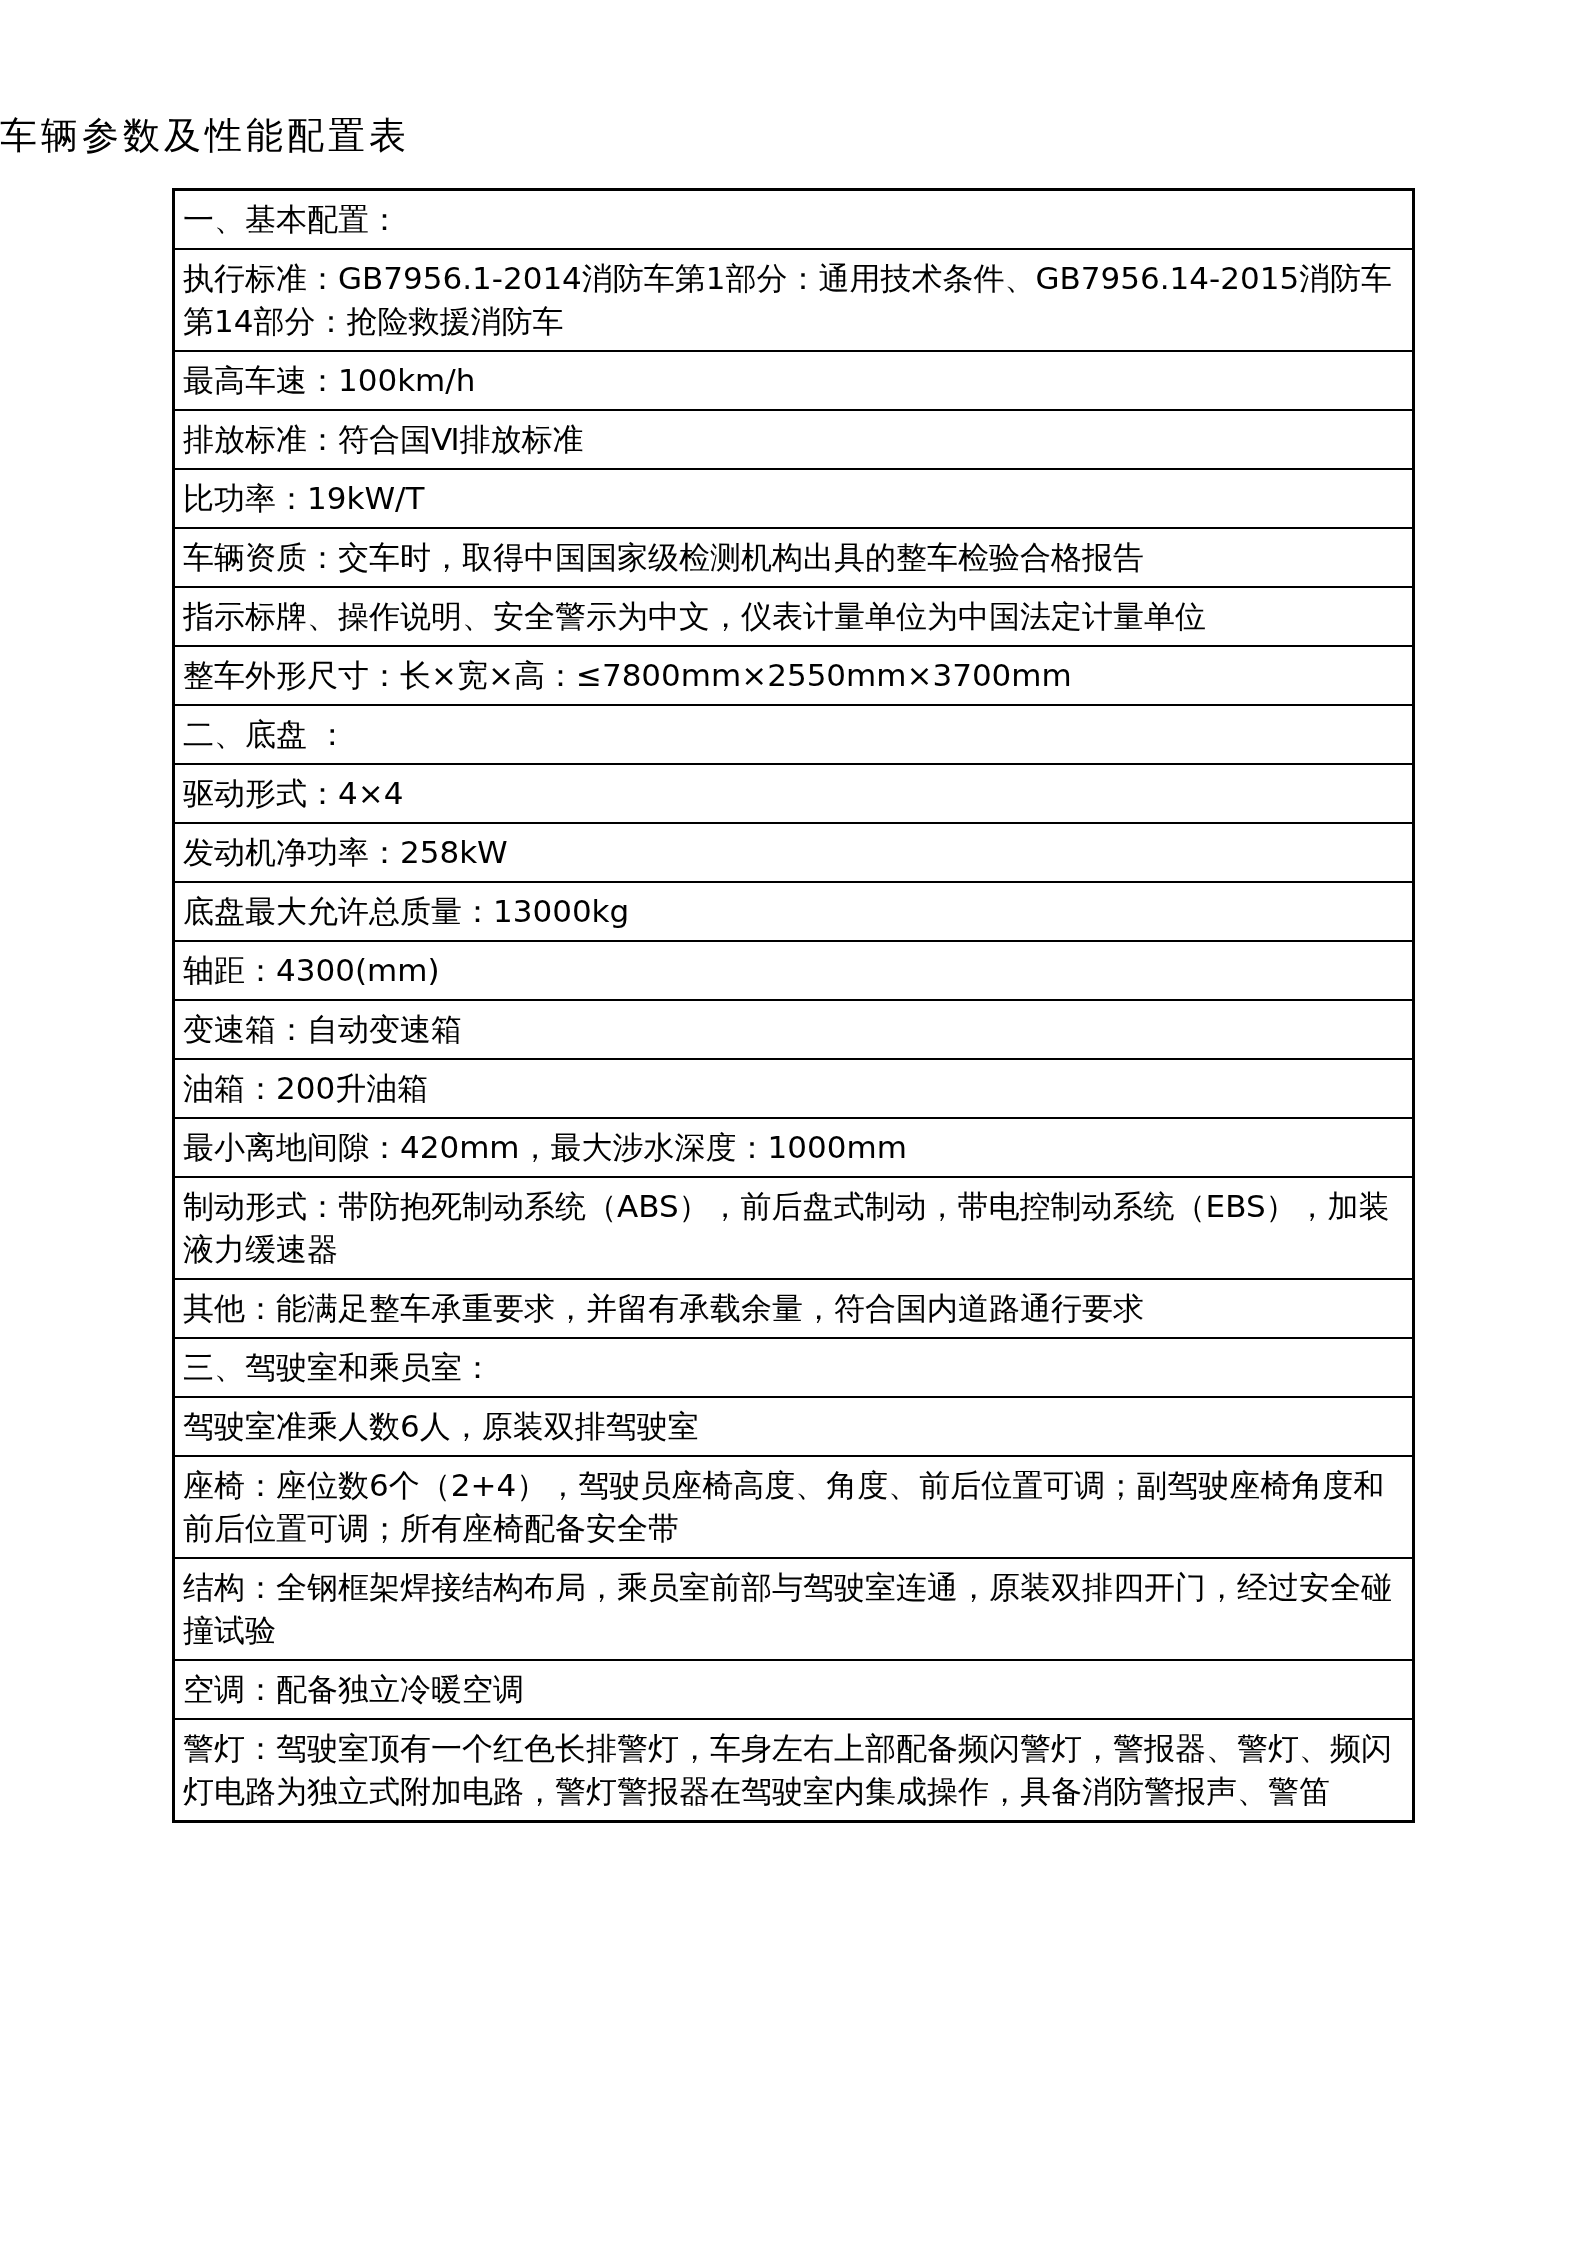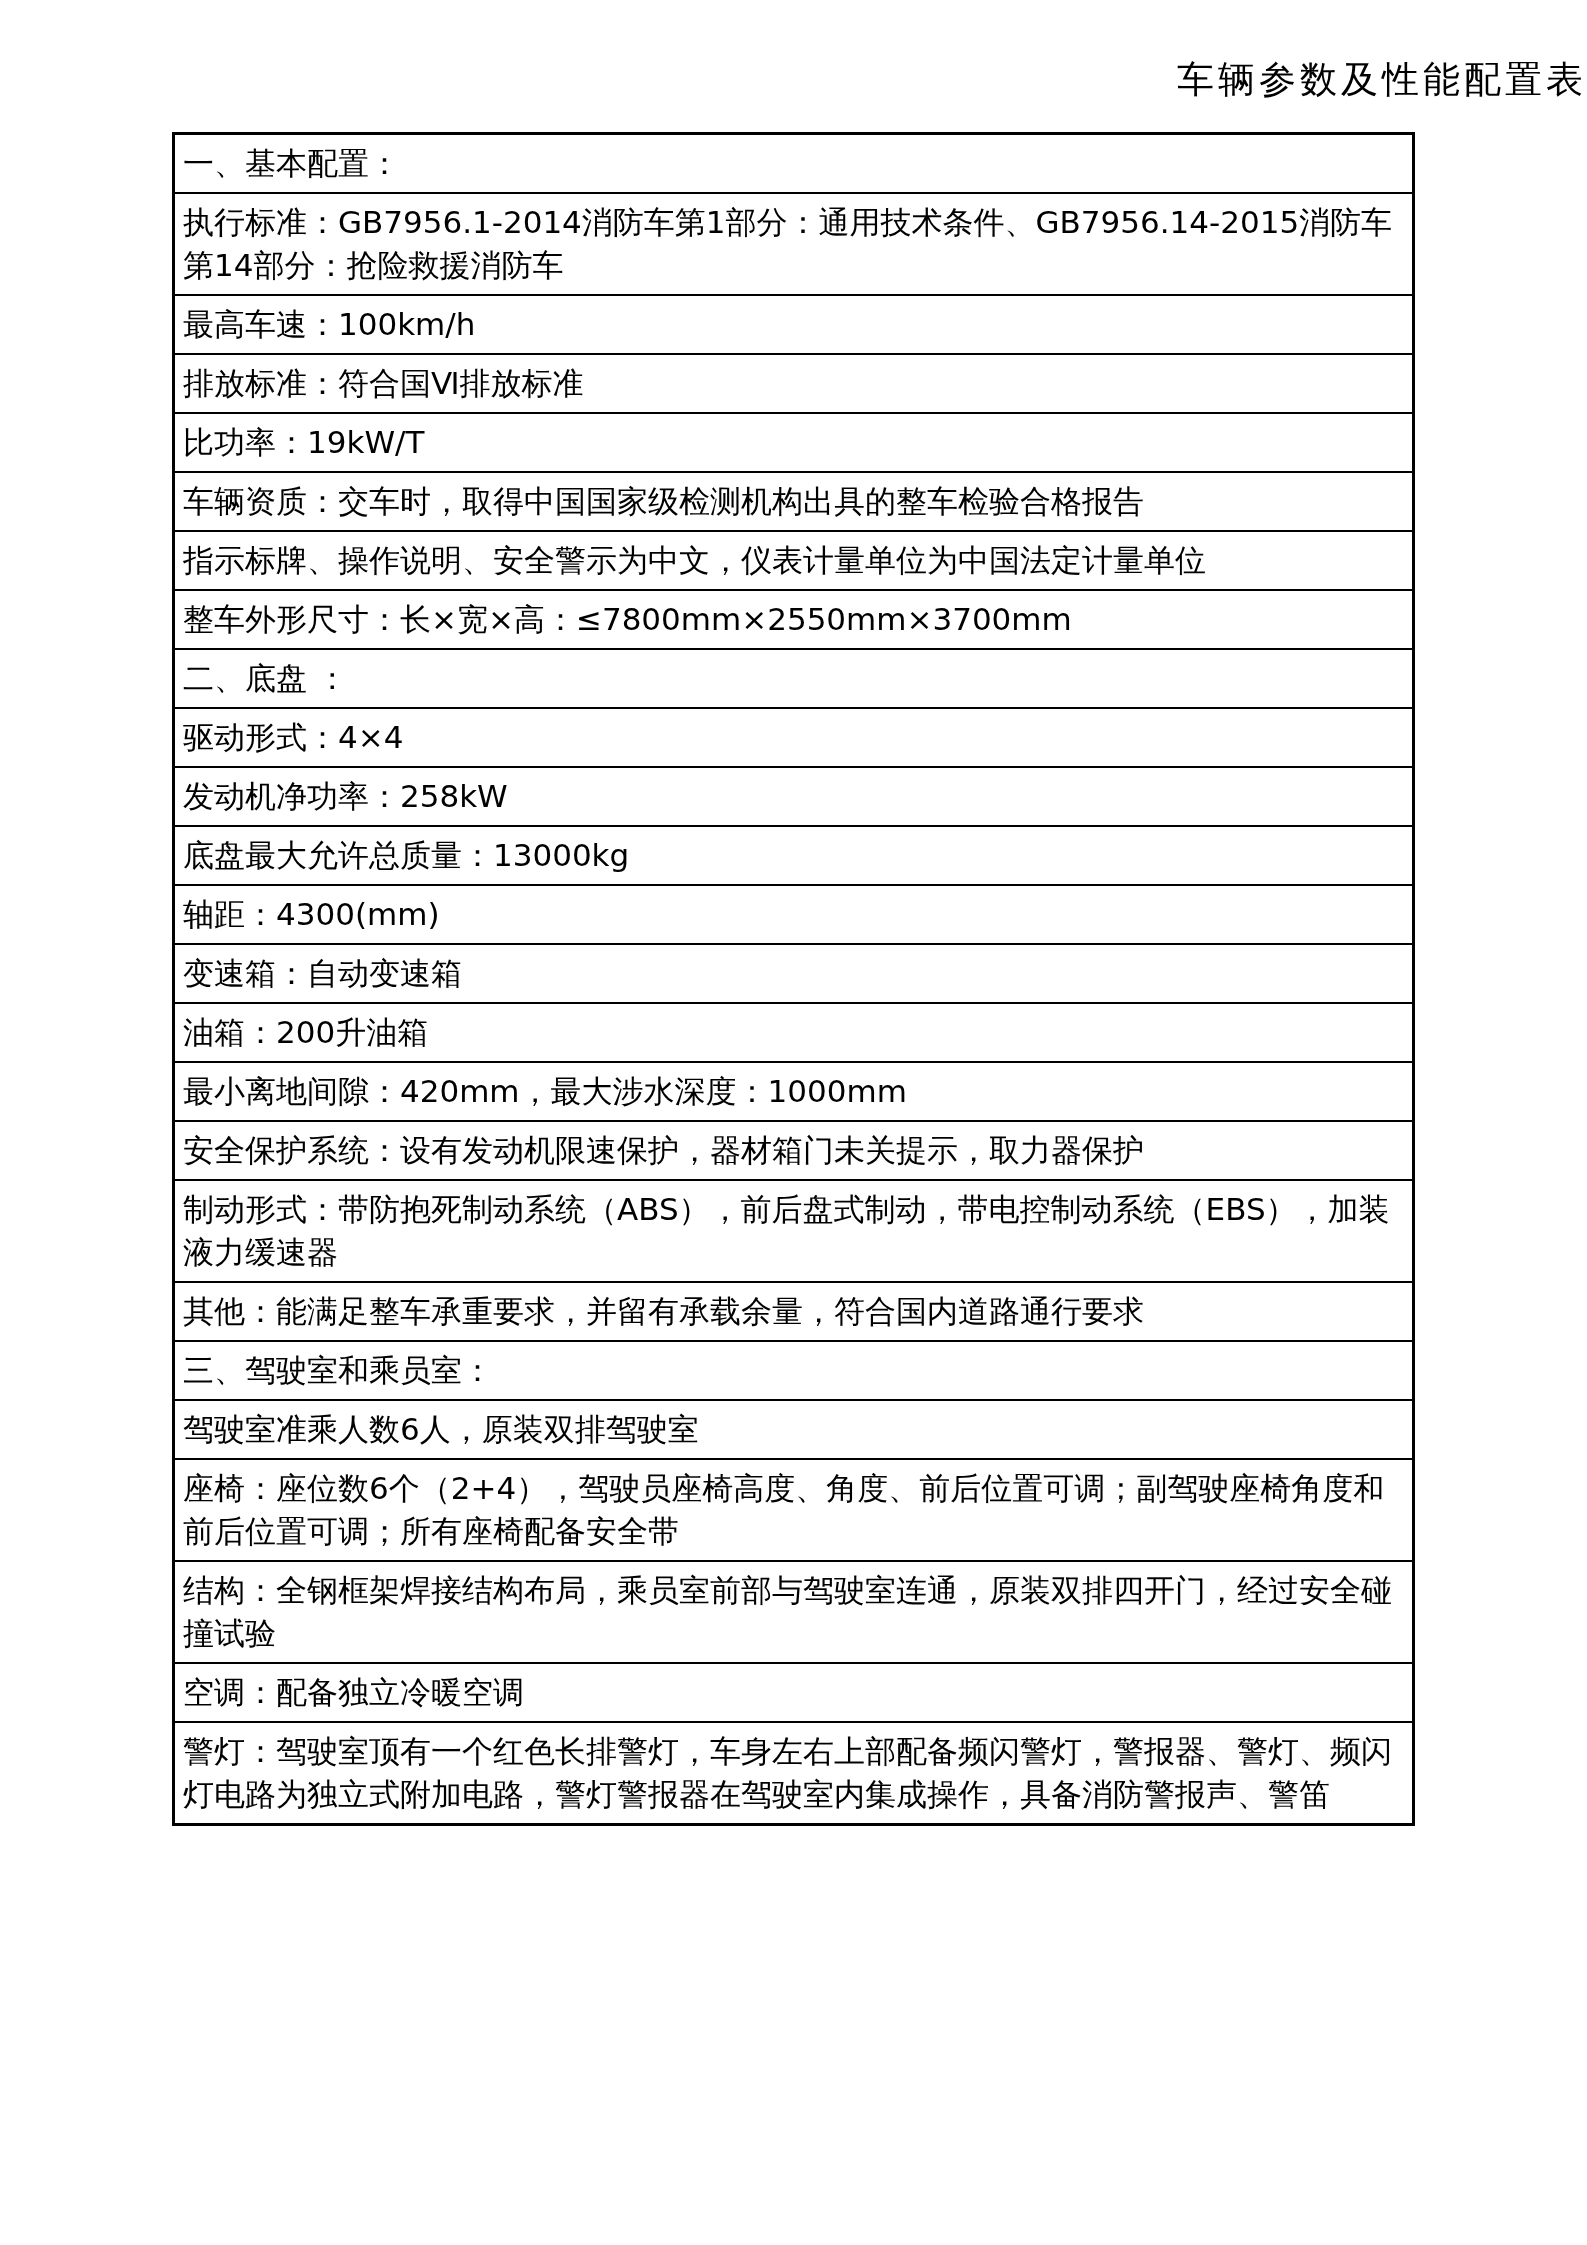--- a/index.html
+++ b/index.html
@@ -10,22 +10,22 @@
     font-family: "DejaVu Sans", "Liberation Sans", sans-serif;
   }
   .page {
     position: relative;
     width: 1587px;
     height: 2245px;
     background: #ffffff;
     overflow: hidden;
   }
   .page-title {
-    padding-top: 56px;
-    text-align: right;
+    padding-top: 112px;
+    text-align: left;
     font-size: 37px;
     font-weight: 500;
     letter-spacing: 4px;
     line-height: 48px;
   }
   .spec-table {
     margin: 28px 172px 0 172px;
     width: 1243px;
     border: 3px solid #000000;
     box-sizing: border-box;
@@ -99,23 +99,20 @@
     <div class="row">
         <span class="cell">变速箱：自动变速箱</span>
       </div>
     <div class="row">
         <span class="cell">油箱：200升油箱</span>
       </div>
     <div class="row">
         <span class="cell">最小离地间隙：420mm，最大涉水深度：1000mm</span>
       </div>
     <div class="row">
-        <span class="cell">安全保护系统：设有发动机限速保护，器材箱门未关提示，取力器保护</span>
-      </div>
-    <div class="row">
         <span class="cell">制动形式：带防抱死制动系统（ABS），前后盘式制动，带电控制动系统（EBS），加装液力缓速器</span>
       </div>
     <div class="row">
         <span class="cell">其他：能满足整车承重要求，并留有承载余量，符合国内道路通行要求</span>
       </div>
     <div class="row">
         <span class="cell">三、驾驶室和乘员室：</span>
       </div>
     <div class="row">
         <span class="cell">驾驶室准乘人数6人，原装双排驾驶室</span>

